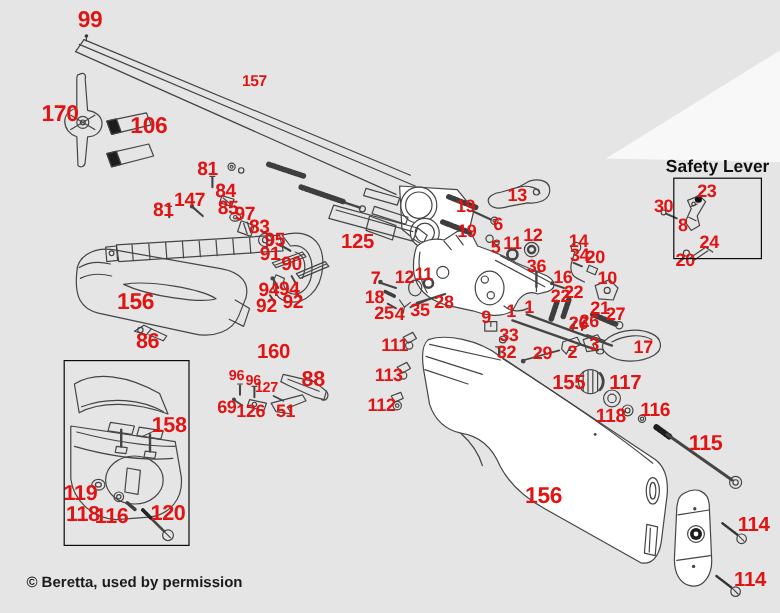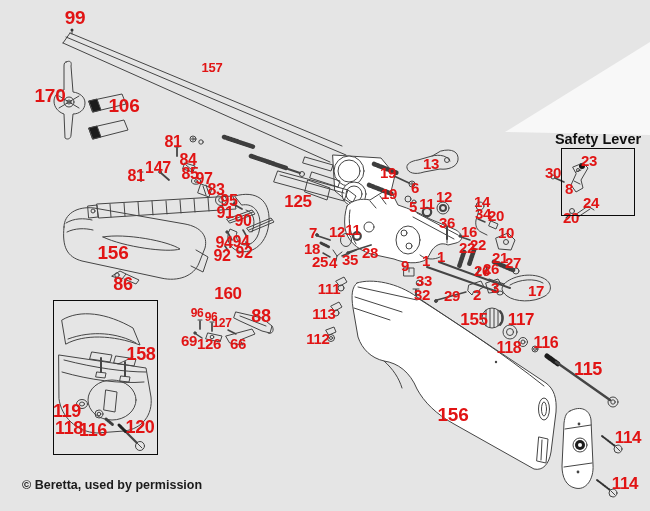--- a/index.html
+++ b/index.html
@@ -334,21 +334,21 @@
       <span class="plabel" style="left: 298px; top: 201px; font-size: 17px; color: rgb(225, 20, 20);">125</span>
       <span class="plabel" style="left: 113px; top: 252px; font-size: 19px; color: rgb(225, 20, 20);">156</span>
       <span class="plabel" style="left: 123px; top: 284px; font-size: 18px; color: rgb(225, 20, 20);">86</span>
       <span class="plabel" style="left: 228px; top: 293px; font-size: 17px; color: rgb(225, 20, 20);">160</span>
       <span class="plabel" style="left: 197px; top: 313px; font-size: 12px; color: rgb(225, 20, 20);">96</span>
       <span class="plabel" style="left: 211px; top: 317px; font-size: 12px; color: rgb(225, 20, 20);">96</span>
       <span class="plabel" style="left: 222px; top: 323px; font-size: 12px; color: rgb(225, 20, 20);">127</span>
       <span class="plabel" style="left: 261px; top: 316px; font-size: 18px; color: rgb(225, 20, 20);">88</span>
       <span class="plabel" style="left: 189px; top: 340px; font-size: 15px; color: rgb(225, 20, 20);">69</span>
       <span class="plabel" style="left: 209px; top: 343px; font-size: 15px; color: rgb(225, 20, 20);">126</span>
-      <span class="plabel" style="left: 238px; top: 343px; font-size: 15px; color: rgb(225, 20, 20);">66</span>
+      <span class="plabel" style="left: 238px; top: 343px; font-size: 15px; color: rgb(225, 20, 20);">51</span>
       <span class="plabel" style="left: 141px; top: 354px; font-size: 18px; color: rgb(225, 20, 20);">158</span>
       <span class="plabel" style="left: 67px; top: 411px; font-size: 18px; color: rgb(225, 20, 20);">119</span>
       <span class="plabel" style="left: 69px; top: 428px; font-size: 18px; color: rgb(225, 20, 20);">118</span>
       <span class="plabel" style="left: 93px; top: 430px; font-size: 18px; color: rgb(225, 20, 20);">116</span>
       <span class="plabel" style="left: 140px; top: 427px; font-size: 18px; color: rgb(225, 20, 20);">120</span>
       <span class="plabel" style="left: 431px; top: 163px; font-size: 15px; color: rgb(225, 20, 20);">13</span>
       <span class="plabel" style="left: 388px; top: 172px; font-size: 15px; color: rgb(225, 20, 20);">19</span>
       <span class="plabel" style="left: 389px; top: 193px; font-size: 15px; color: rgb(225, 20, 20);">19</span>
       <span class="plabel" style="left: 415px; top: 187px; font-size: 15px; color: rgb(225, 20, 20);">6</span>
       <span class="plabel" style="left: 413px; top: 206px; font-size: 15px; color: rgb(225, 20, 20);">5</span>

